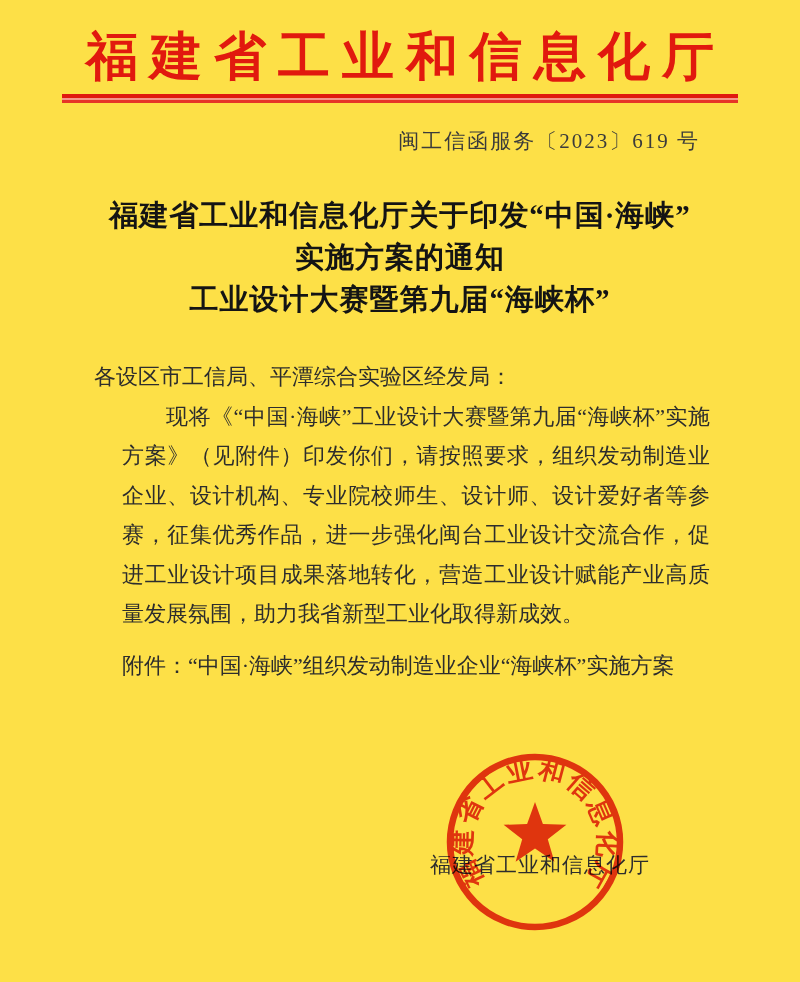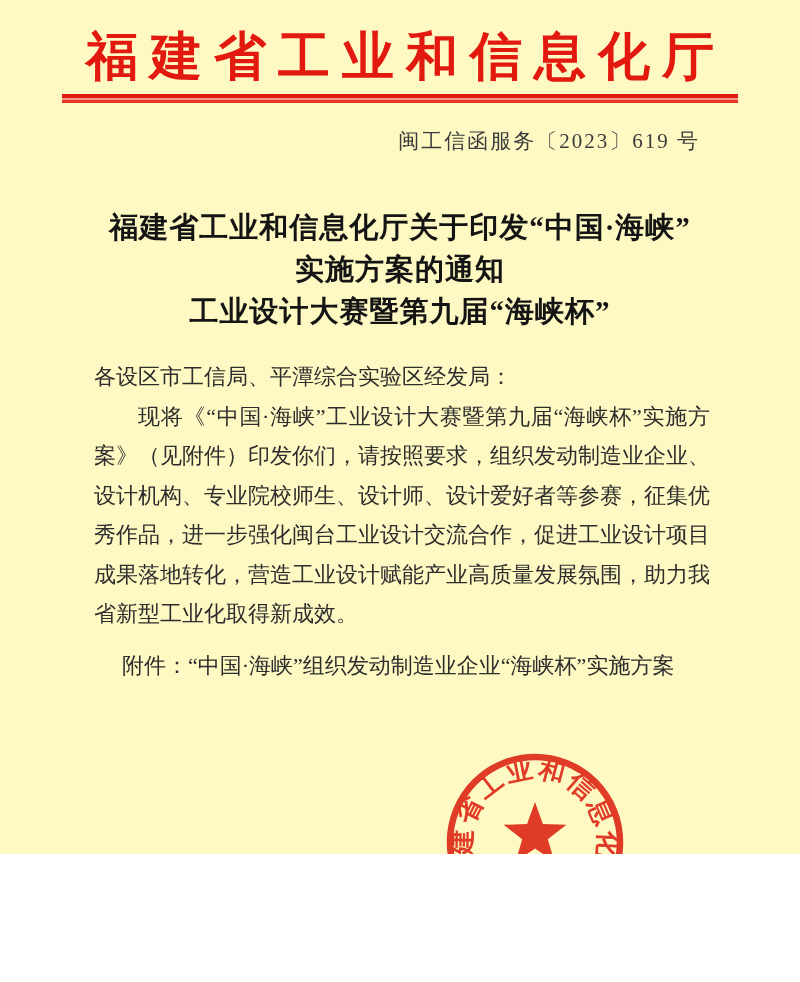--- a/index.html
+++ b/index.html
@@ -3,22 +3,22 @@
 <meta charset="utf-8">
 <style>
   * { margin: 0; padding: 0; box-sizing: border-box; }
   html, body { background: #ffffff; }
   body {
     font-family: "Liberation Serif", "DejaVu Serif", serif;
     width: 800px; height: 982px;
   }
   .page {
     position: relative;
-    width: 800px; height: 854px;
-    background: #fef9c3;
+    width: 800px; height: 982px;
+    background: #fde047;
     overflow: hidden;
   }
   
   .letterhead {
     position: absolute; top: 22px; left: 0; width: 800px;
     text-align: center;
     color: #e1190e;
     font-size: 52px; font-weight: 700;
     letter-spacing: 12px; padding-left: 12px;
     white-space: nowrap;
@@ -39,32 +39,31 @@
     letter-spacing: 2px;
   }
   
   .title-block {
     position: absolute; top: 194px; left: 60px; width: 680px;
     text-align: center;
     color: #141414;
     font-weight: 700;
     font-size: 29px; line-height: 42px;
     letter-spacing: 1px;
-    margin-top: 12px;
   }
   
   .body-block {
     position: absolute; top: 357px; left: 94px; width: 616px;
     font-size: 22px; line-height: 39.5px;
     color: #2d2d2d;
     text-align: justify;
     text-justify: inter-ideograph;
   }
   .salutation { text-indent: 0; }
-  .paragraph { text-indent: 2em; }
+  .paragraph { text-indent: 2em; margin-left: 28px; }
   
   .attachment {
     position: absolute; top: 645px; left: 122px; width: 592px;
     display: flex; align-items: flex-end;
     font-size: 22px; line-height: 41px;
     color: #2d2d2d;
   }
   .attachment-label { white-space: nowrap; flex: 0 0 auto; }
   .attachment-text { width: 522px; text-align: justify; text-justify: inter-ideograph; }
   

